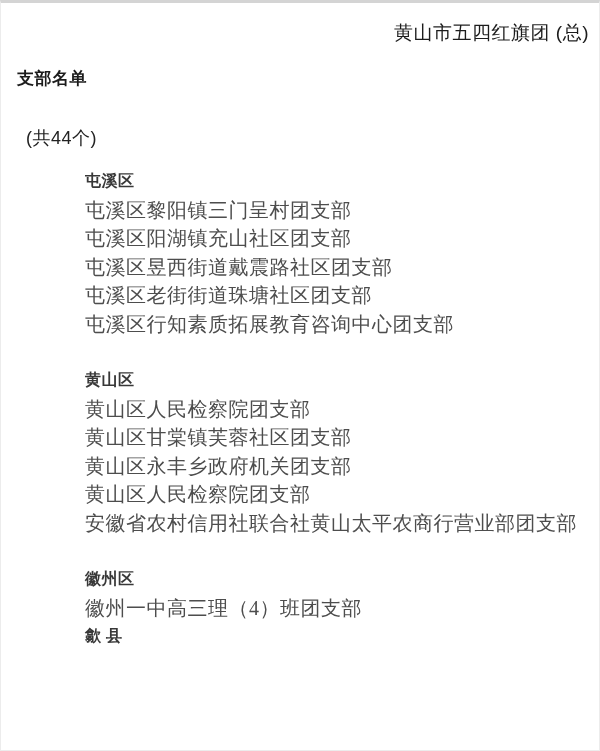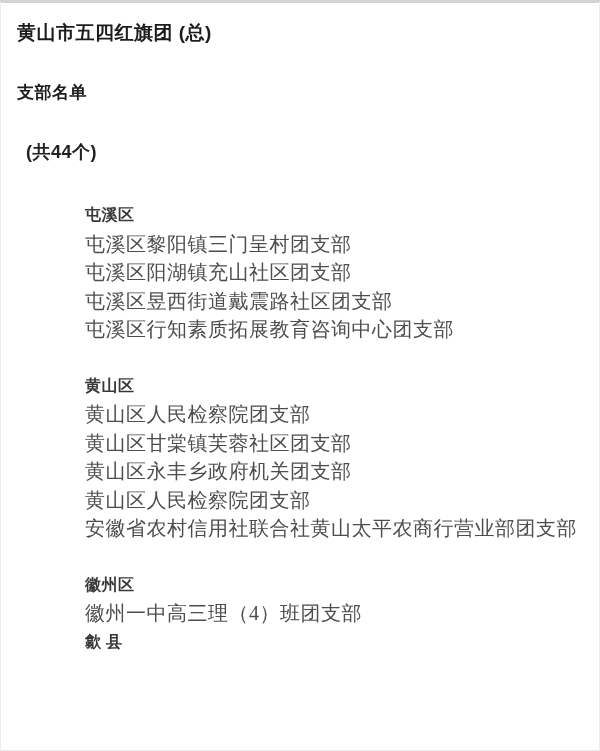--- a/index.html
+++ b/index.html
@@ -13,41 +13,42 @@
     height: 751px;
     box-sizing: border-box;
     background: #ffffff;
     border: 1px solid #ececec;
     border-top: 3px solid #d4d4d4;
     padding: 19px 10px 0 16px;
     overflow: hidden;
     font-family: "Liberation Sans", sans-serif;
   }
   .doc-title {
-    margin: 0 0 39px 0;
+    margin: 0 0 25px 0;
     font-size: 19px;
     line-height: 21px;
-    font-weight: bold;
+    font-weight: normal;
     color: #1c1c1c;
     letter-spacing: 0.5px;
+    text-align: right;
   }
   .doc-subtitle {
     margin: 0 0 39px 0;
     font-size: 17px;
     line-height: 21px;
     font-weight: bold;
     color: #1c1c1c;
     letter-spacing: 0.5px;
   }
   .doc-count {
-    margin: 0 0 38px 0;
+    margin: 0 0 18px 0;
     padding-left: 9px;
     font-size: 18px;
     line-height: 21px;
-    font-weight: bold;
+    font-weight: normal;
     color: #222222;
     letter-spacing: 0.5px;
   }
   .branch-list {
     margin-left: 68px;
     font-family: "Liberation Serif", serif;
   }
   .section { margin: 0; }
   .section.spaced { margin-top: 28px; }
   .section-header {
@@ -74,20 +75,21 @@
   <h1 class="doc-title">黄山市五四红旗团 (总)</h1>
   <h2 class="doc-subtitle">支部名单</h2>
   <p class="doc-count">(共44个)</p>
 
   <div class="branch-list" id="branch-list">
       <div class="section">
         <div class="section-header">屯溪区</div>
         <div class="branch-item">屯溪区黎阳镇三门呈村团支部</div>
         <div class="branch-item">屯溪区阳湖镇充山社区团支部</div>
         <div class="branch-item">屯溪区昱西街道戴震路社区团支部</div>
+        <div class="branch-item">屯溪区老街街道珠塘社区团支部</div>
         <div class="branch-item">屯溪区行知素质拓展教育咨询中心团支部</div>
       </div>
       <div class="section spaced">
         <div class="section-header">黄山区</div>
         <div class="branch-item">黄山区人民检察院团支部</div>
         <div class="branch-item">黄山区甘棠镇芙蓉社区团支部</div>
         <div class="branch-item">黄山区永丰乡政府机关团支部</div>
         <div class="branch-item">黄山区人民检察院团支部</div>
         <div class="branch-item">安徽省农村信用社联合社黄山太平农商行营业部团支部</div>
       </div>

